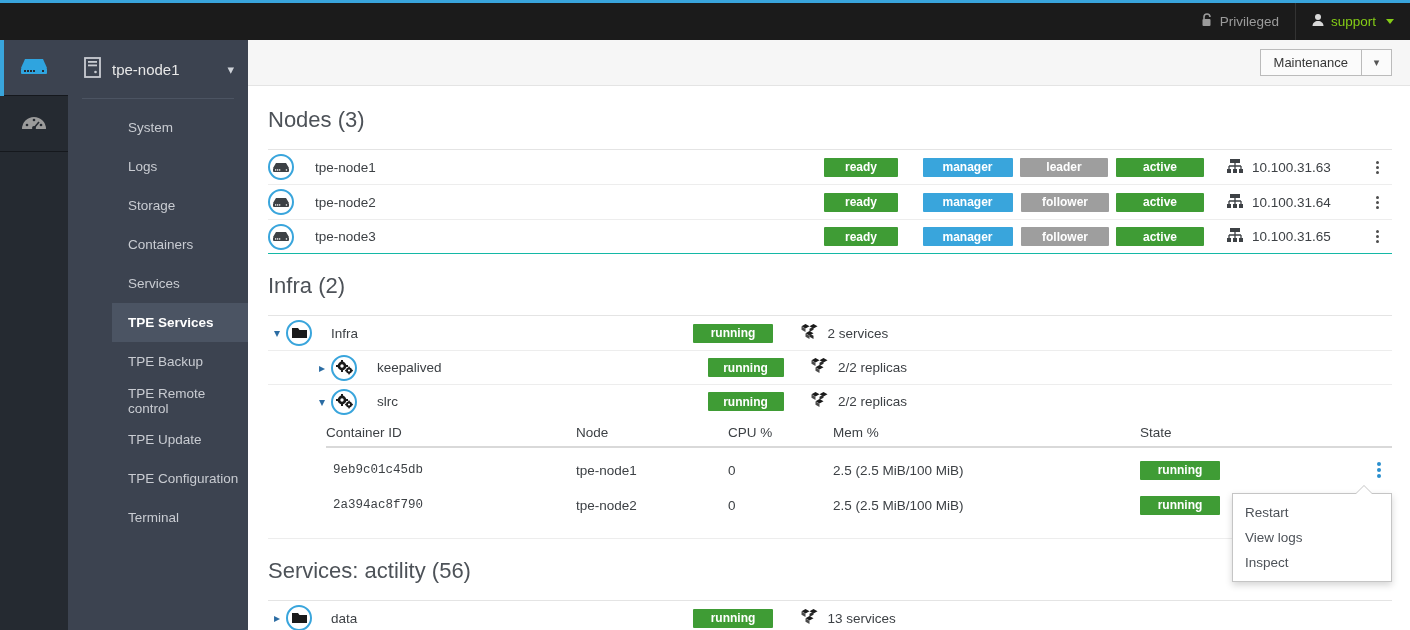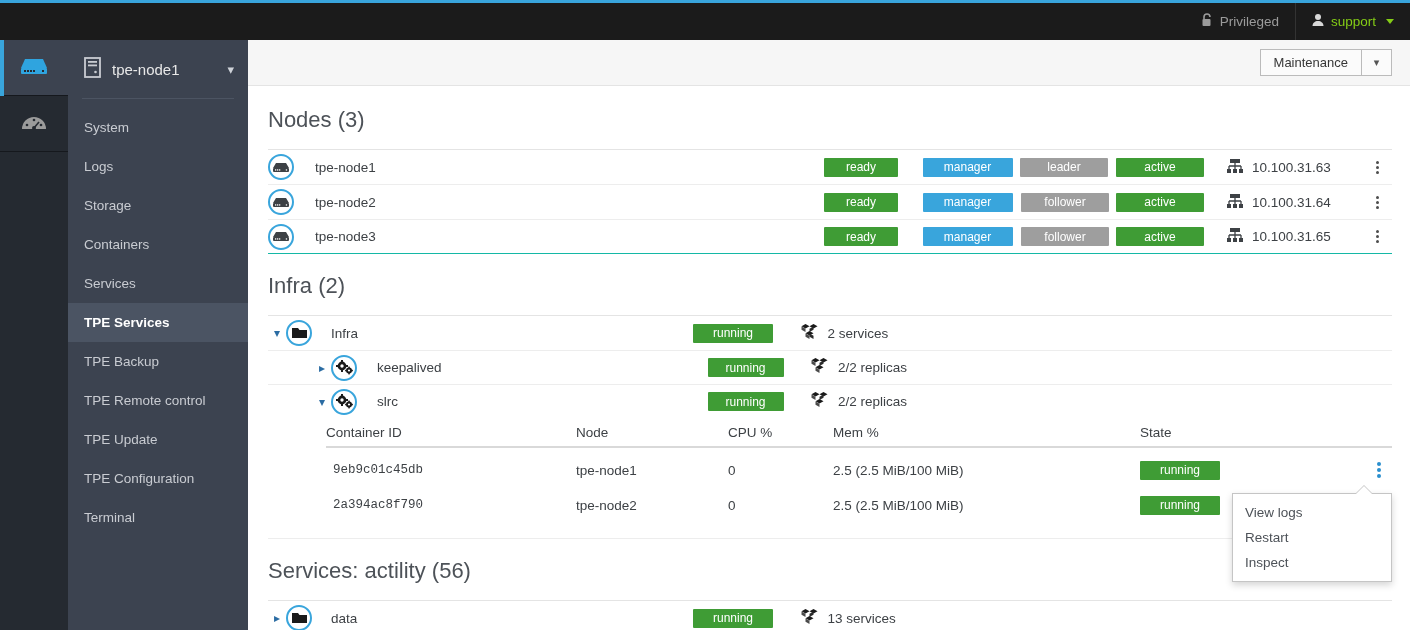--- a/index.html
+++ b/index.html
@@ -49,21 +49,21 @@
     position: absolute; top: 40px; left: 68px; width: 180px; height: 590px;
     background: #3c4350;
   }
   .sidebar-head {
     height: 58px; display: flex; align-items: center; gap: 11px;
     padding: 0 14px 0 16px; color: #e8e8e8; font-size: 15px;
   }
   .sidebar-head-label { flex: 1; }
   .sidebar-head .chev { color: #cfd3d9; font-size: 13px; }
   .sidebar-rule { height: 1px; margin: 0 14px; background: #4c5462; }
-  .nav { padding-top: 9px; }
+  .nav { padding-top: 9px; margin-left: 44px; }
   .nav-item {
     height: 39px; display: flex; align-items: center;
     padding-left: 16px; color: #c9ccd2; font-size: 13.5px;
   }
   .nav-item.active { background: #4b5463; color: #fff; font-weight: bold; }
 
   
   .main {
     position: absolute; top: 40px; left: 248px;
     width: 1162px; height: 590px; background: #fff;
@@ -103,21 +103,21 @@
     border: 2px solid #39a5dc; display: flex;
     align-items: center; justify-content: center; flex: none;
   }
   .chev-tree {
     width: 18px; text-align: center; color: #2b6ca3;
     font-size: 12px; flex: none; cursor: pointer;
   }
 
   .badge {
     display: inline-flex; align-items: center; justify-content: center;
-    height: 19px; color: #fff; font-size: 12px; font-weight: normal;
+    height: 19px; color: #fff; font-size: 12px; font-weight: bold;
     border-radius: 1px;
   }
   .b-green { background: #3f9c35; }
   .b-blue  { background: #39a5dc; }
   .b-gray  { background: #9e9e9e; }
 
   .cell { flex: none; display: flex; align-items: center; }
   .kebab {
     width: 4px; display: flex; flex-direction: column; gap: 2px;
     align-items: center; cursor: pointer;
@@ -621,18 +621,18 @@
           </span>
           <span>13 services</span>
         </div>
         <div class="cell" style="flex:1"></div>
       </div>
 
     </div>
   </div>
 
   <div class="menu">
+    <div class="menu-item">Restart</div>
     <div class="menu-item">View logs</div>
-    <div class="menu-item">Restart</div>
     <div class="menu-item">Inspect</div>
   </div>
 
 </div>
 
 </body></html>

